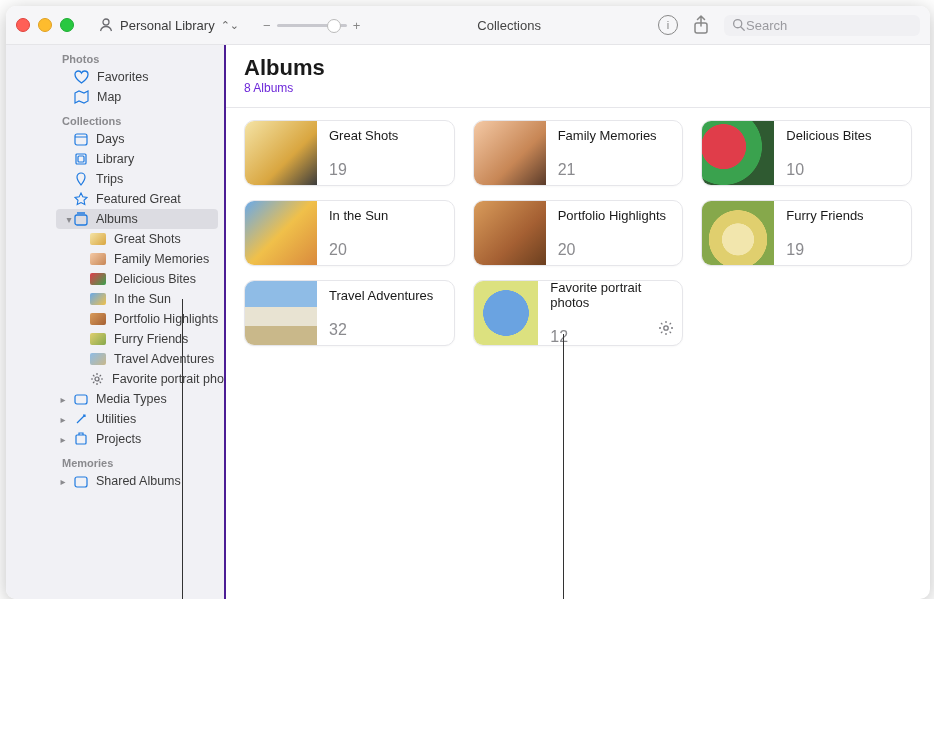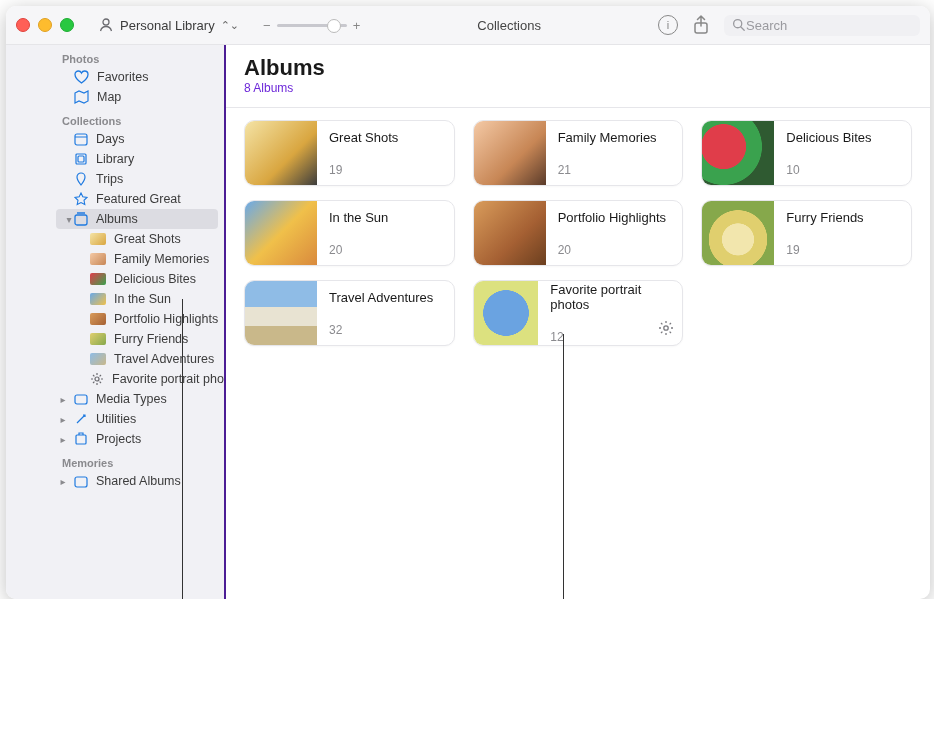--- a/index.html
+++ b/index.html
@@ -138,21 +138,21 @@
     position:relative;
     box-shadow:0 1px 2px rgba(0,0,0,.03);
   }
   .card .img {
     width:72px; height:64px;
   }
   .card .txt {
     padding:0 12px;
   }
   .card .name { font-size:13px; color:#1a1a1a;}
-  .card .cnt { font-size:12px; color:#8a8a8e; margin-top:18px;}
+  .card .cnt { font-size:16px; color:#8a8a8e; margin-top:18px;}
   .gear { position:absolute; right:8px; bottom:6px; color:#7b7b80;}
 
   
   .img-a{background:linear-gradient(135deg,#f4e3a5,#d9a640 60%,#3d3d3d);}
   .img-b{background:linear-gradient(135deg,#f4c9a5,#c78655 60%,#5a3b2a);}
   .img-c{background:radial-gradient(circle at 30% 40%,#e03d4a 0 35%,#3aa24e 36% 60%,#2f5a31 61% 100%);}
   .img-d{background:linear-gradient(135deg,#6aa9e8,#f0c04a 50%,#d98a3d);}
   .img-e{background:linear-gradient(135deg,#d99c5b,#a56033 60%,#6b3f1f);}
   .img-f{background:radial-gradient(circle at 50% 60%,#f2e6ad 0 30%,#e0cf6e 31% 55%,#86a84b 56% 100%);}
   .img-g{background:linear-gradient(180deg,#8fbce6 0 40%,#e8e3d2 40% 70%,#c9b88a 70% 100%);}

